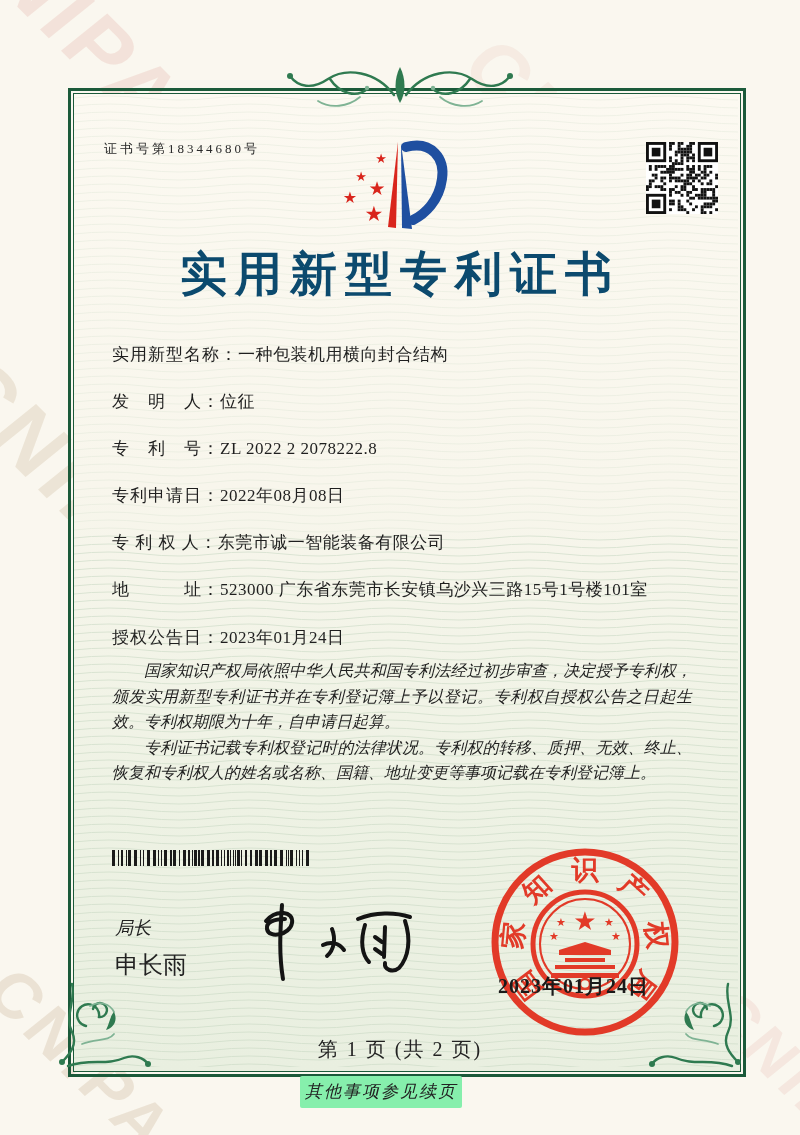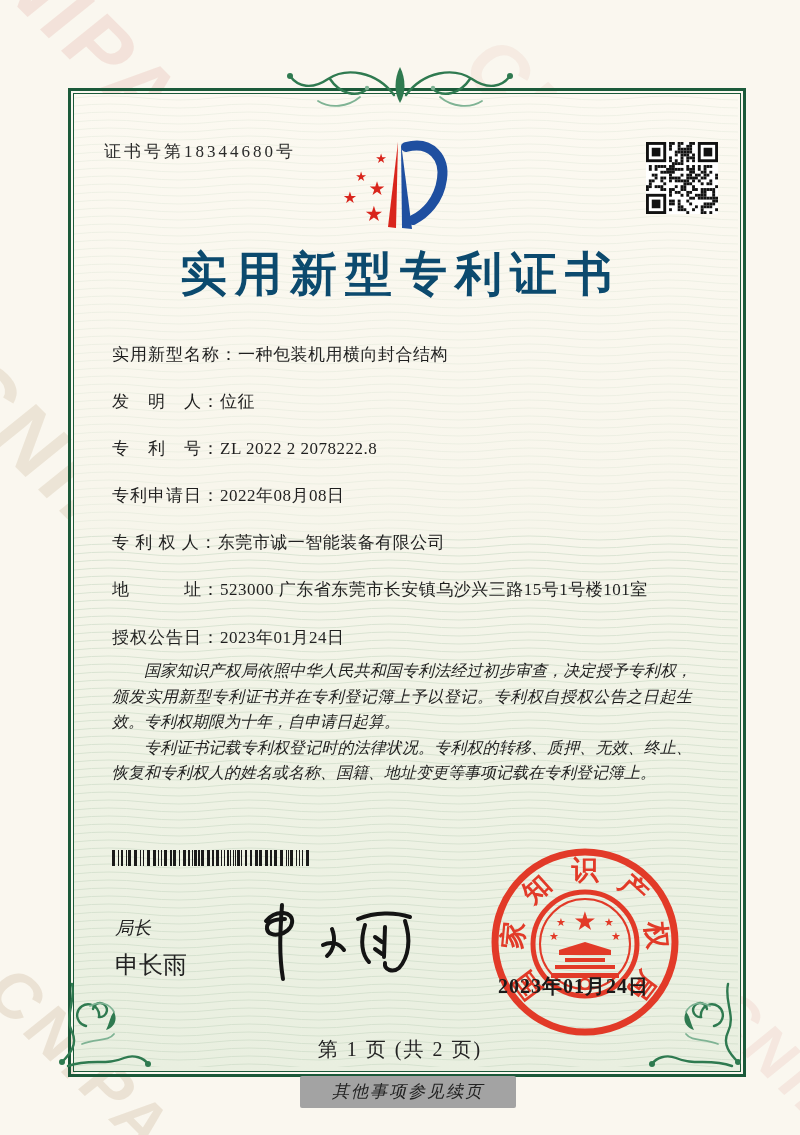--- a/index.html
+++ b/index.html
@@ -17,38 +17,38 @@
   .wm.w6{top:1042px;left:688px;font-size:62px;color:rgba(228,178,168,.22);}
   
   .frame{position:absolute;left:68px;top:88px;width:672px;height:983px;
          border:3px solid #1b5a3a;z-index:2;}
   .frame-inner{position:absolute;left:2px;top:2px;right:2px;bottom:2px;
          border:1px solid #1b5a3a;
          background:linear-gradient(180deg,#fcf9f1 0%,#f8f6ec 40%,#eef2e4 72%,#e9efe0 100%);}
   .waves{position:absolute;left:0;top:0;width:100%;height:100%;}
   
   .abs{position:absolute;z-index:5;}
-  .cert-no{left:104px;top:140px;font-size:17px;letter-spacing:3px;color:#2a2a2a;}
+  .cert-no{left:104px;top:140px;font-size:13px;letter-spacing:3px;color:#2a2a2a;}
   .title{left:0;top:243px;width:800px;text-align:center;font-size:47px;font-weight:700;
          letter-spacing:8px;color:#0c4a6e;}
   .row{left:112px;width:600px;font-size:17px;line-height:22px;color:#1f1f1f;letter-spacing:.5px;}
   .row .lbl{letter-spacing:1px;}
   .grant-col{position:absolute;left:318px;top:0;}
   .paras{left:112px;top:658px;width:580px;font-size:16px;line-height:25.5px;
          font-style:italic;color:#1e1e1e;text-align:justify;}
   .paras p{margin:0;text-indent:2em;}
   .signer-title{left:115px;top:916px;font-size:18px;
          font-family:"Liberation Sans","DejaVu Sans",sans-serif;color:#222;font-style:italic;}
   .signer-name{left:115px;top:949px;font-size:24px;
          font-family:"Liberation Sans","DejaVu Sans",sans-serif;color:#222;}
   .seal-date{left:498px;top:973px;width:190px;font-size:20px;font-weight:700;
          color:#1a1a1a;letter-spacing:1px;z-index:8;}
   .page-info{left:0;top:1036px;width:800px;text-align:center;font-size:20px;
          letter-spacing:2px;color:#222;}
-  .footer-note{left:300px;top:1076px;width:216px;height:32px;background:#a3a3a3;
+  .footer-note{left:300px;top:1076px;width:162px;height:32px;background:#86efac;
          text-align:center;line-height:32px;font-size:17px;font-style:italic;
          letter-spacing:2px;color:#222;z-index:6;border-radius:2px;}
   svg{display:block;}
 </style>
 </head>
 <body>
 
 <div class="page">
 
   <div class="wm w1">CNIPA</div>

